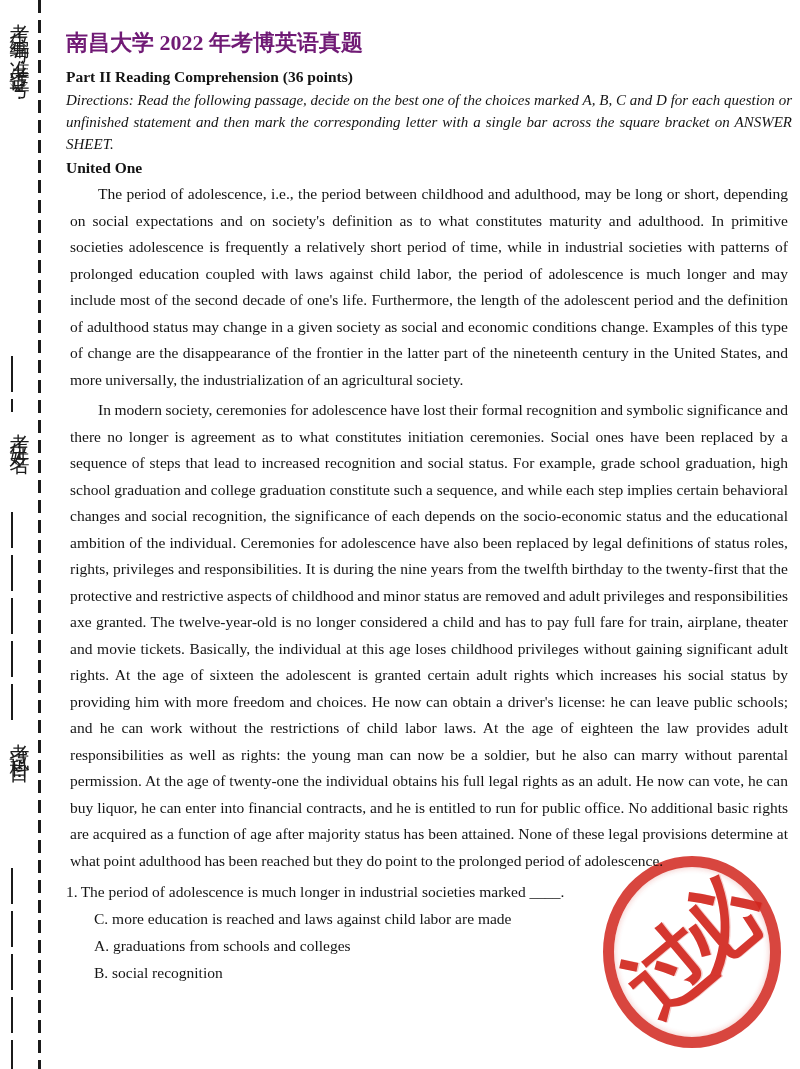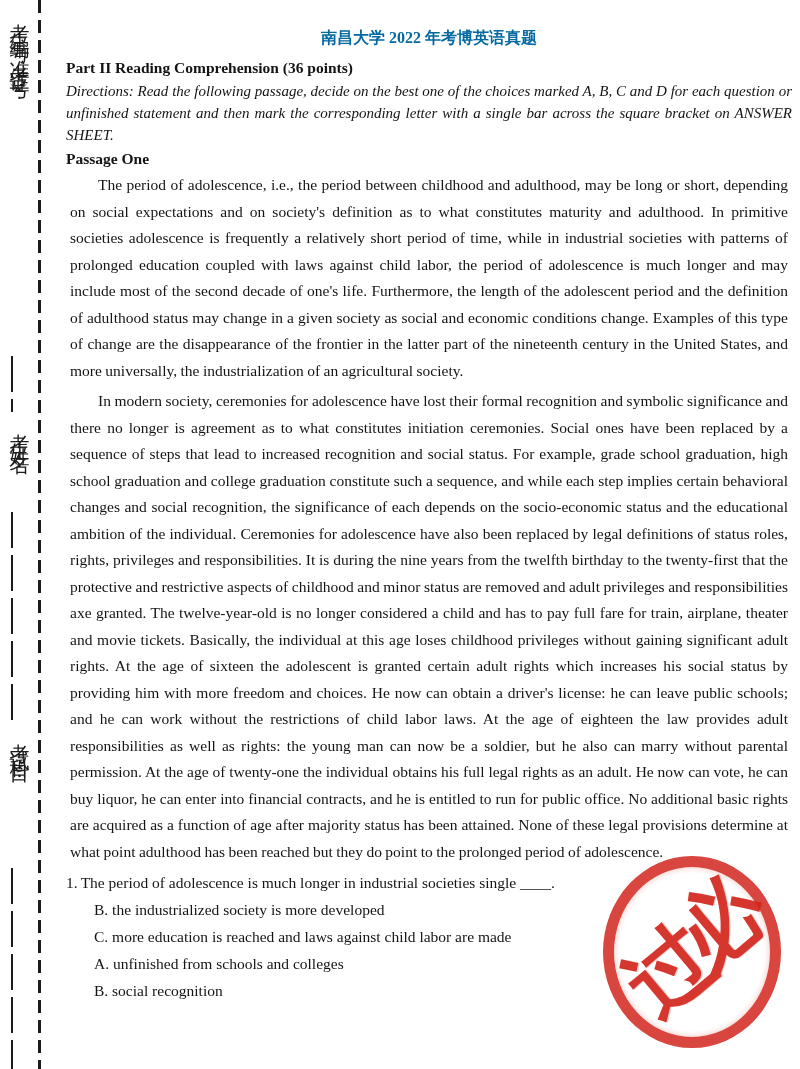--- a/index.html
+++ b/index.html
@@ -45,24 +45,23 @@
   #line-subj  { top: 868px; height: 201px; }
 
   
   .content {
     position: absolute;
     left: 66px; top: 0;
     width: 726px;
   }
   .doc-title {
     margin: 28px 0 10px 0;
-    text-align: center;
-    font-size: 16px;
+    font-size: 22px;
     font-weight: bold;
-    color: #0369a1;
+    color: #701a75;
   }
   .section-heading {
     font-size: 15.5px;
     font-weight: bold;
     margin: 0 0 3px 0;
   }
   .directions {
     font-size: 15px;
     font-style: italic;
     line-height: 22px;
@@ -135,36 +134,35 @@
   <div class="fill-line" id="line-subj"></div>
 
   <div class="content">
 
     <h1 class="doc-title">南昌大学 2022 年考博英语真题</h1>
 
     <div class="section-heading">Part II Reading Comprehension (36 points)</div>
 
     <div class="directions">Directions: Read the following passage, decide on the best one of the choices marked A, B, C and D for each question or unfinished statement and then mark the corresponding letter with a single bar across the square bracket on ANSWER SHEET.</div>
 
-    <div class="passage-heading">Passage One</div>
+    <div class="passage-heading">United One</div>
 
     <p class="para">The period of adolescence, i.e., the period between childhood and adulthood, may be long or short, depending on social expectations and on society's definition as to what constitutes maturity and adulthood. In primitive societies adolescence is frequently a relatively short period of time, while in industrial societies with patterns of prolonged education coupled with laws against child labor, the period of adolescence is much longer and may include most of the second decade of one's life. Furthermore, the length of the adolescent period and the definition of adulthood status may change in a given society as social and economic conditions change. Examples of this type of change are the disappearance of the frontier in the latter part of the nineteenth century in the United States, and more universally, the industrialization of an agricultural society.</p>
 
     <p class="para">In modern society, ceremonies for adolescence have lost their formal recognition and symbolic significance and there no longer is agreement as to what constitutes initiation ceremonies. Social ones have been replaced by a sequence of steps that lead to increased recognition and social status. For example, grade school graduation, high school graduation and college graduation constitute such a sequence, and while each step implies certain behavioral changes and social recognition, the significance of each depends on the socio-economic status and the educational ambition of the individual. Ceremonies for adolescence have also been replaced by legal definitions of status roles, rights, privileges and responsibilities. It is during the nine years from the twelfth birthday to the twenty-first that the protective and restrictive aspects of childhood and minor status are removed and adult privileges and responsibilities axe granted. The twelve-year-old is no longer considered a child and has to pay full fare for train, airplane, theater and movie tickets. Basically, the individual at this age loses childhood privileges without gaining significant adult rights. At the age of sixteen the adolescent is granted certain adult rights which increases his social status by providing him with more freedom and choices. He now can obtain a driver's license: he can leave public schools; and he can work without the restrictions of child labor laws. At the age of eighteen the law provides adult responsibilities as well as rights: the young man can now be a soldier, but he also can marry without parental permission. At the age of twenty-one the individual obtains his full legal rights as an adult. He now can vote, he can buy liquor, he can enter into financial contracts, and he is entitled to run for public office. No additional basic rights are acquired as a function of age after majority status has been attained. None of these legal provisions determine at what point adulthood has been reached but they do point to the prolonged period of adolescence.</p>
 
     <div class="question">
       <div class="q-stem">
-        <span class="q-num">1.</span><span>The period of adolescence is much longer in industrial societies single ____.</span>
+        <span class="q-num">1.</span><span>The period of adolescence is much longer in industrial societies marked ____.</span>
       </div>
-      <div class="q-option">B. the industrialized society is more developed</div>
       <div class="q-option">C. more education is reached and laws against child labor are made</div>
     </div>
 
     <div class="question">
-      <div class="q-option">A. unfinished from schools and colleges</div>
+      <div class="q-option">A. graduations from schools and colleges</div>
       <div class="q-option">B. social recognition</div>
 
     </div>
 
   </div>
 
   <div class="stamp">
     <div class="stamp-ring"></div>
     <div class="stamp-inner">
       <span class="stamp-char-left">过</span>

